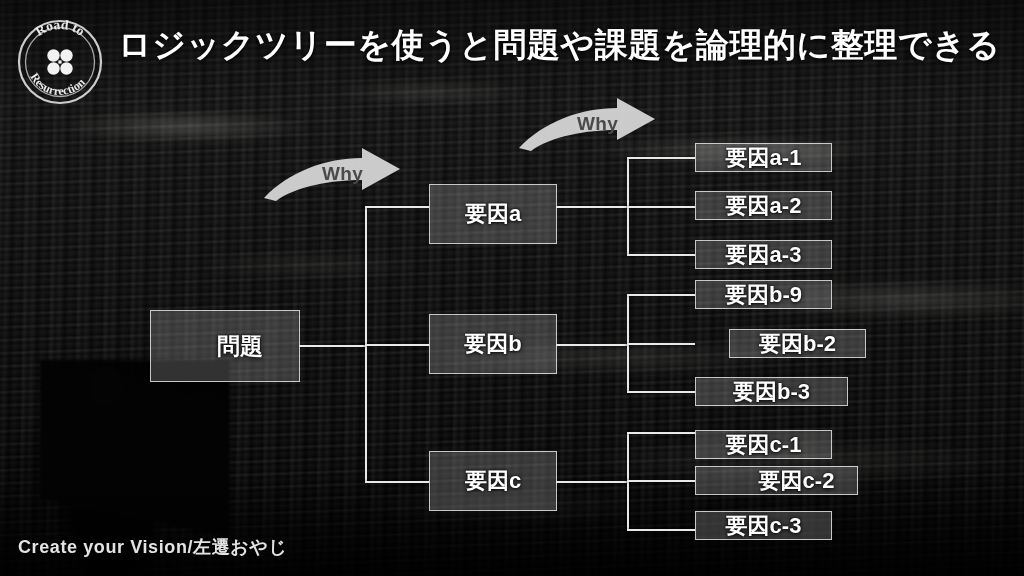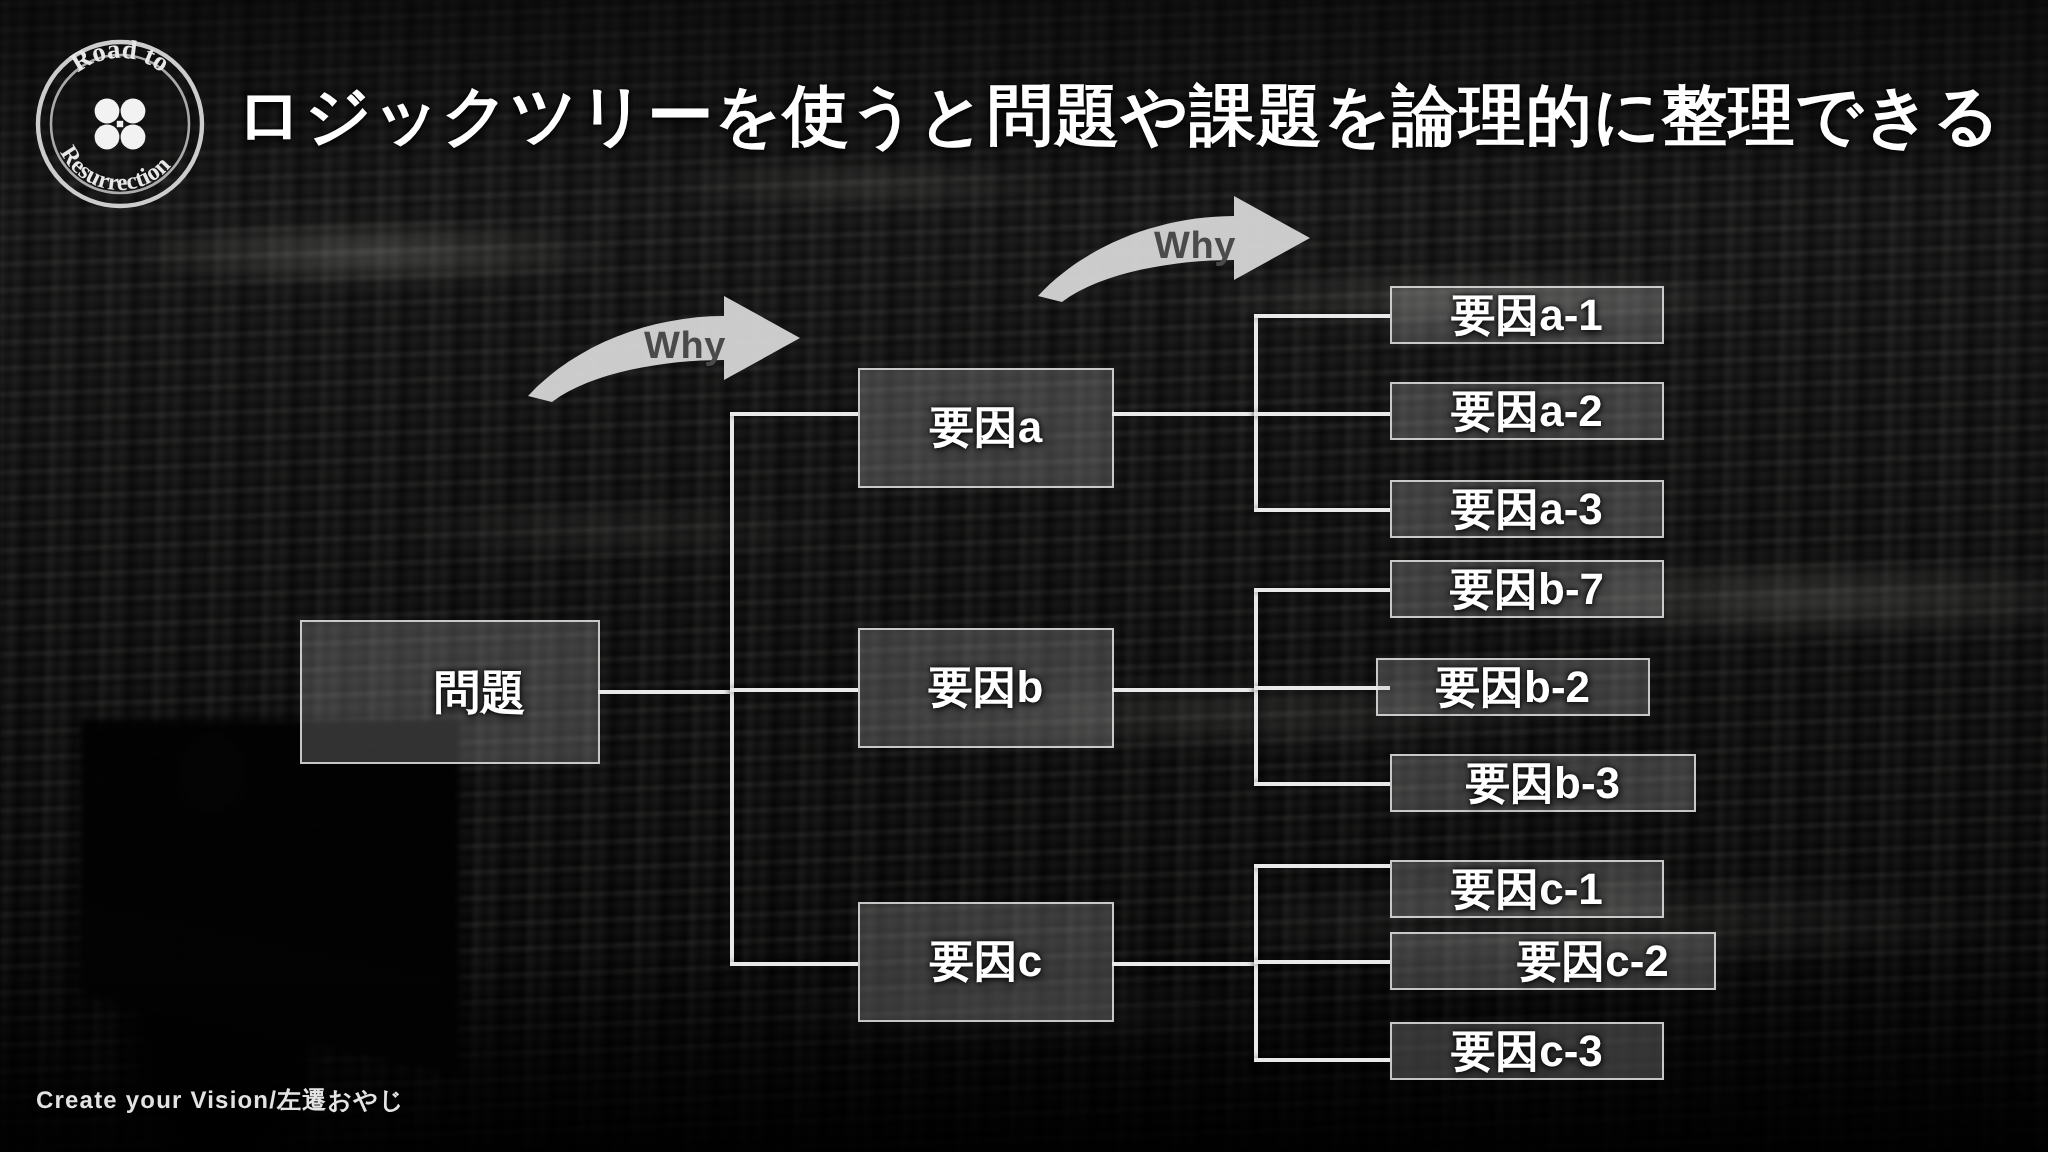--- a/index.html
+++ b/index.html
@@ -80,21 +80,21 @@
   }
 
   
   .logo {
     position: absolute;
     left: 14px; top: 16px;
     width: 92px; height: 92px;
   }
   .page-title {
     position: absolute;
-    left: 118px; top: 38px;
+    left: 118px; top: 25px;
     width: 890px;
     color: #ffffff;
     font-size: 33px;
     font-weight: bold;
     letter-spacing: .5px;
     line-height: 1.2;
     white-space: nowrap;
     text-shadow: 0 2px 5px rgba(0,0,0,.85), 0 0 2px rgba(0,0,0,.9);
   }
 
@@ -134,21 +134,21 @@
     font-size: 19px;
     font-weight: bold;
     letter-spacing: .3px;
   }
 
   
   .footer {
     position: absolute;
     left: 18px; bottom: 17px;
     color: #e3e3e3;
-    font-size: 12px;
+    font-size: 18px;
     font-weight: bold;
     letter-spacing: .6px;
     text-shadow: 0 1px 3px rgba(0,0,0,.9);
   }
 </style>
 </head>
 <body>
 
 <div id="slide">
 
@@ -215,22 +215,22 @@
     <div class="node node-root" style="left:150px; top:310px; width:150px; height:72px;padding-left:30px;">問題</div>
 
     <div class="node node-lvl2" style="left:429px; top:184px; width:128px; height:60px;">要因a</div>
     <div class="node node-lvl2" style="left:429px; top:451px; width:128px; height:60px;">要因c</div>
     <div class="node node-lvl2" style="left:429px; top:314px; width:128px; height:60px;">要因b</div>
 
     <div class="node node-lvl3" style="left:695px; top:143px; width:137px; height:29px;">要因a-1</div>
     <div class="node node-lvl3" style="left:695px; top:191px; width:137px; height:29px;">要因a-2</div>
     <div class="node node-lvl3" style="left:695px; top:240px; width:137px; height:29px;">要因a-3</div>
 
-    <div class="node node-lvl3" style="left:695px; top:280px; width:137px; height:29px;">要因b-7</div>
-    <div class="node node-lvl3" style="left:688px; top:329px; width:137px; height:29px;">要因b-2</div>
+    <div class="node node-lvl3" style="left:695px; top:280px; width:137px; height:29px;">要因b-9</div>
+    <div class="node node-lvl3" style="left:729px; top:329px; width:137px; height:29px;">要因b-2</div>
     <div class="node node-lvl3" style="left:695px; top:377px; width:153px; height:29px;">要因b-3</div>
 
     <div class="node node-lvl3" style="left:695px; top:418px; width:137px; height:29px;margin-top:12px;">要因c-1</div>
     <div class="node node-lvl3" style="left:695px; top:466px; width:163px; height:29px;padding-left:40px;">要因c-2</div>
     <div class="node node-lvl3" style="left:695px; top:511px; width:137px; height:29px;">要因c-3</div>
 
     <div class="why-arrow" style="left:262px; top:146px; width:140px; height:56px;">
       <svg viewBox="0 0 140 56" width="140" height="56" aria-hidden="true">
         <path d="M2 52 C 26 26, 64 12, 100 12 L 100 2 L 138 23 L 100 44 L 100 34
                  C 70 34, 34 40, 14 55 Z" fill="#d9d9d9" stroke="none" opacity=".93"></path>

